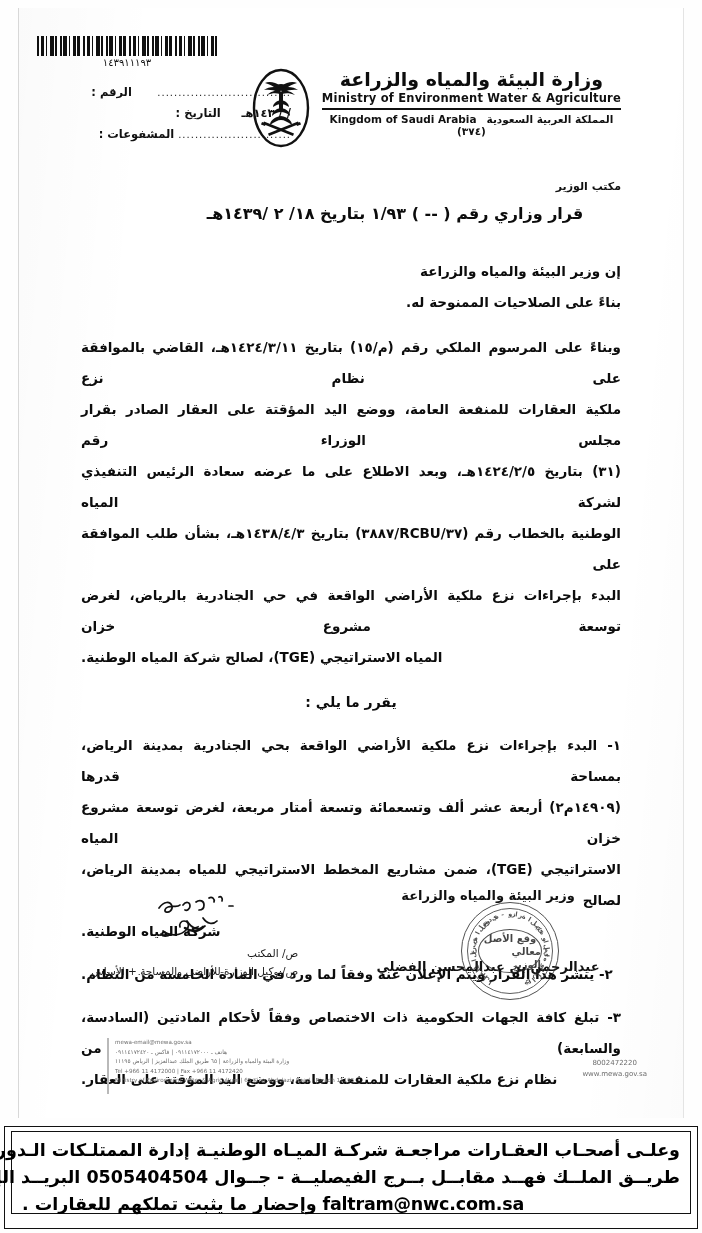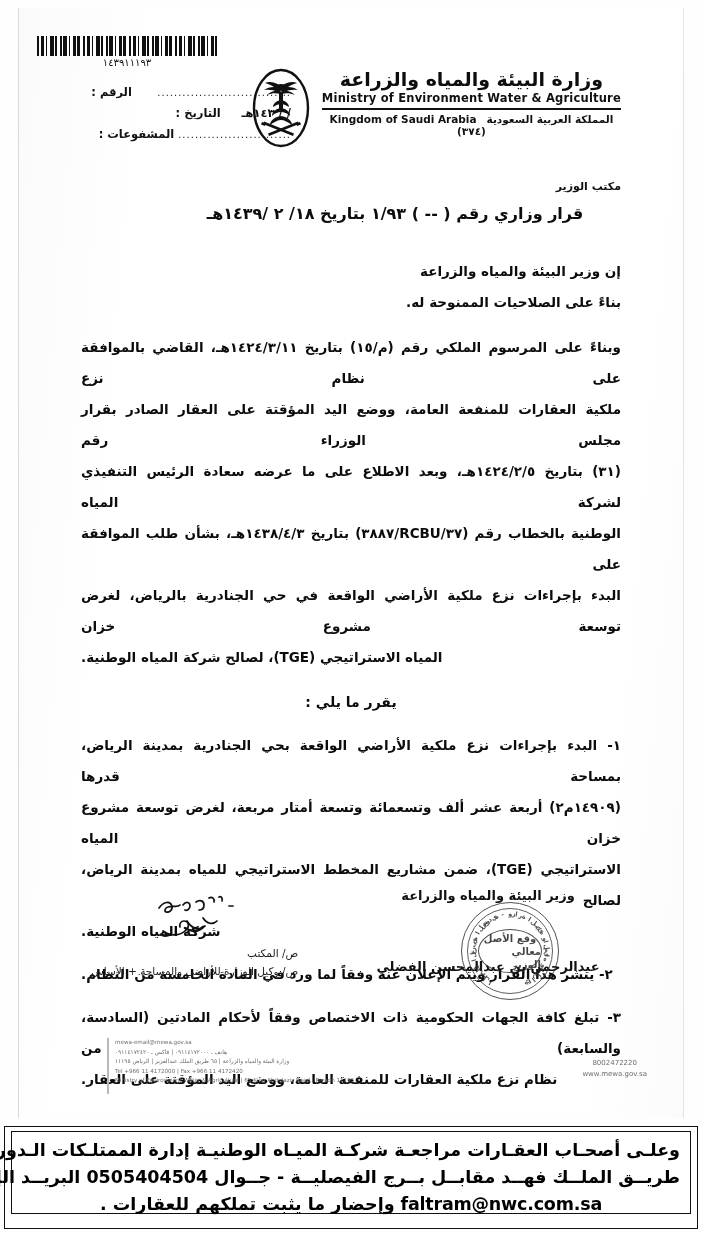--- a/index.html
+++ b/index.html
@@ -177,21 +177,21 @@
     position:absolute;left:6px;top:4px;right:6px;bottom:14px;
     border:1.3px solid #111;box-sizing:border-box;
     padding:5px 10px 3px 10px;
   }
   .notice-line{
     font-size:17.5px;font-weight:bold;color:#000;line-height:27px;
     letter-spacing:-.2px;white-space:nowrap;
   }
   .nl1{text-align:right;}
   .nl2{text-align:right;}
-  .nl3{text-align:center;}
+  .nl3{text-align:left;}
 </style>
 </head>
 <body>
 
 <div class="page">
   <div class="sheet">
 
     <div class="barcode-wrap">
       <div class="barcode"></div>
       <div class="barcode-num">١٤٣٩١١١٩٣</div>

